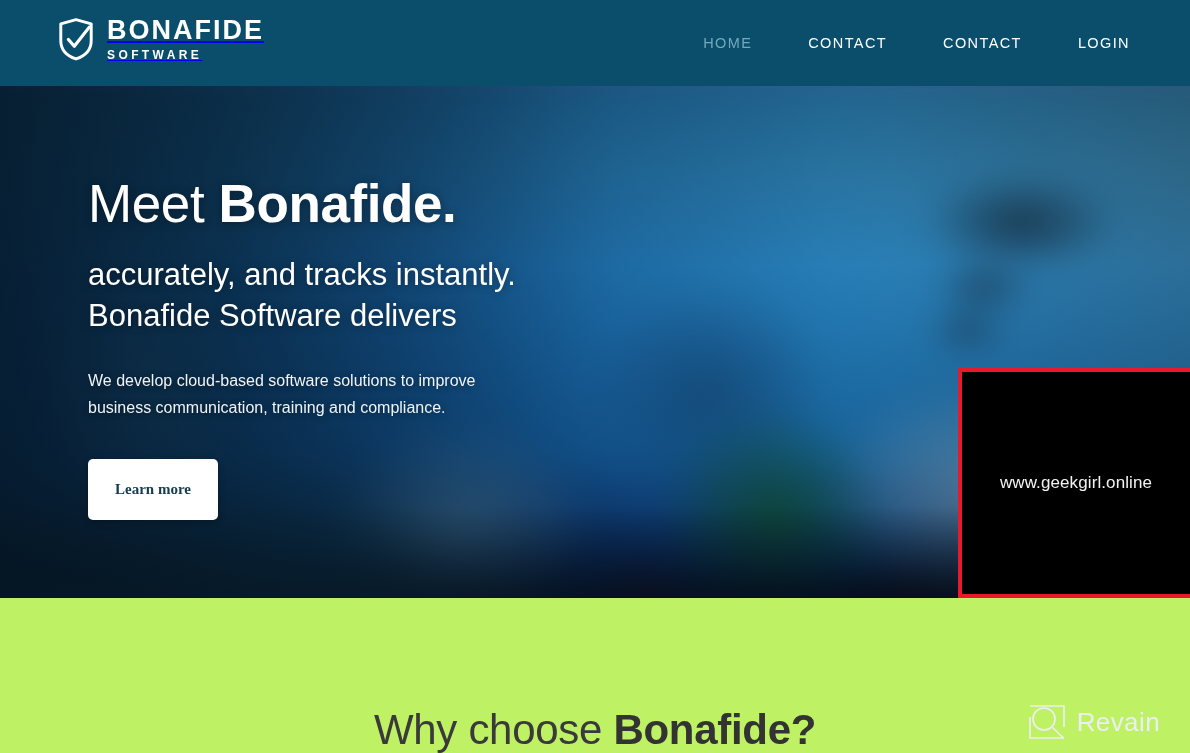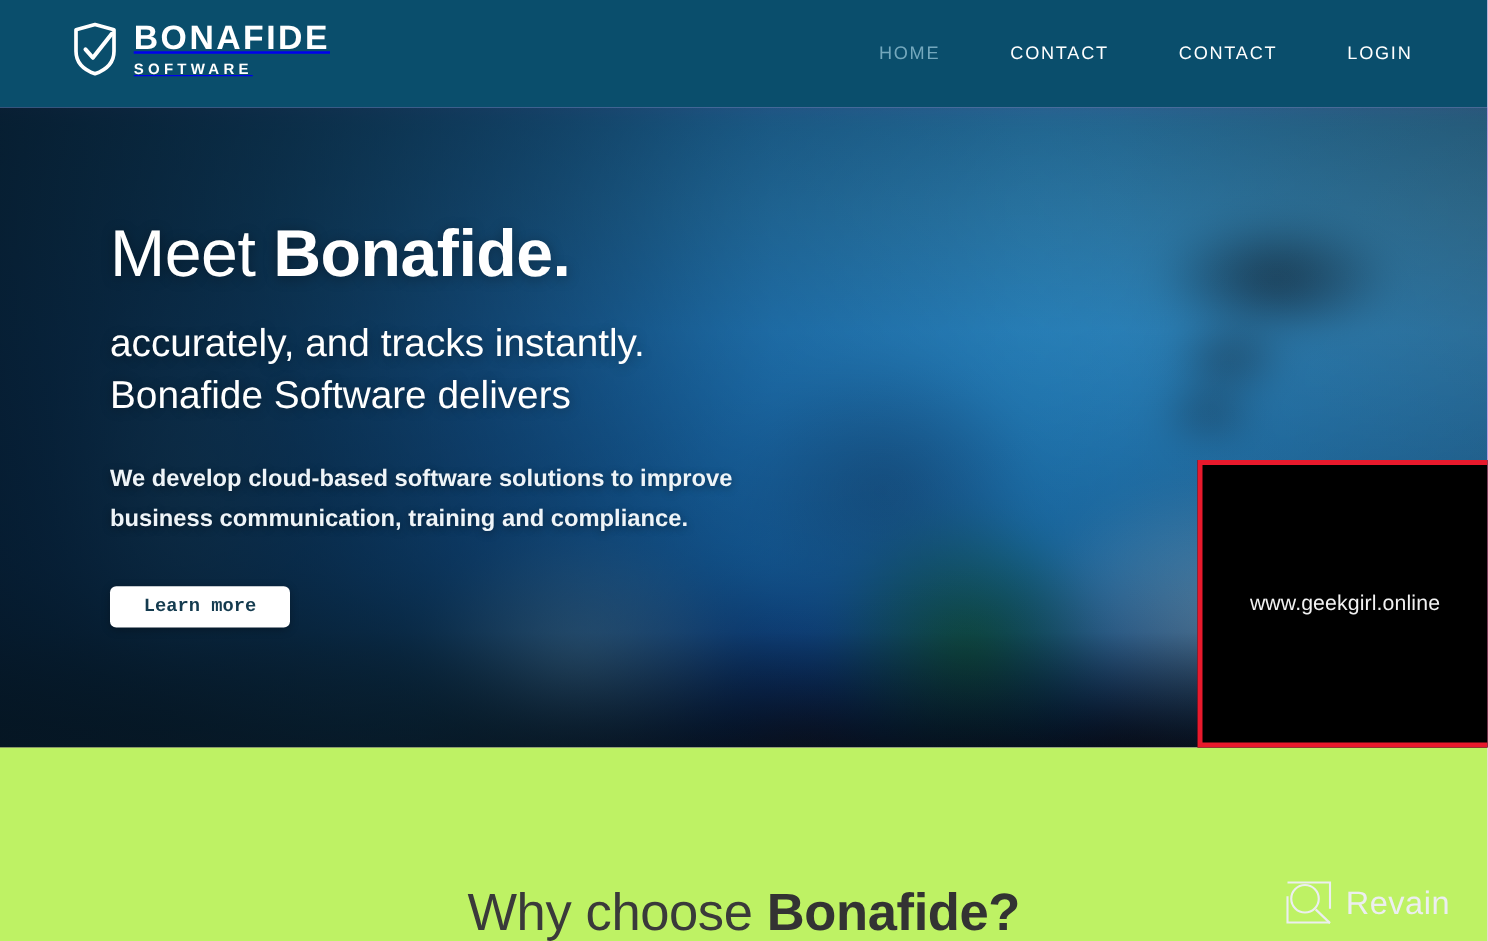--- a/index.html
+++ b/index.html
@@ -86,30 +86,30 @@
     font-weight:300; letter-spacing:-0.4px;
     text-shadow:0 1px 10px rgba(0,0,0,0.35);
   }
   .hero-title b { font-weight:bold; }
   .hero-sub {
     color:#ffffff; font-size:31px; line-height:1.33;
     font-weight:300; margin-top:22px;
     text-shadow:0 1px 9px rgba(0,0,0,0.35);
   }
   .hero-desc {
-    color:#eef4f8; font-size:19px; line-height:1.66;
-    margin-top:32px; font-weight:700;
+    color:#eef4f8; font-size:16px; line-height:1.66;
+    margin-top:32px; font-weight:400;
     text-shadow:0 1px 7px rgba(0,0,0,0.4);
   }
   .learn-btn {
     display:inline-block; margin-top:38px;
     background:#ffffff; color:#143b4f;
     font-size:15px; font-weight:bold;
-    padding:8px 27px; border:none; border-radius:5px;
-    cursor:pointer; font-family:Liberation Mono, monospace;
+    padding:22px 27px; border:none; border-radius:5px;
+    cursor:pointer; font-family:Liberation Serif, serif;
     box-shadow:0 2px 7px rgba(0,0,0,0.28);
     text-align:right;
   }
 
   
   .overlay-box {
     position:absolute; left:958px; top:368px;
     width:236px; height:230px;
     background:#000000;
     border:4px solid #e8192c;

